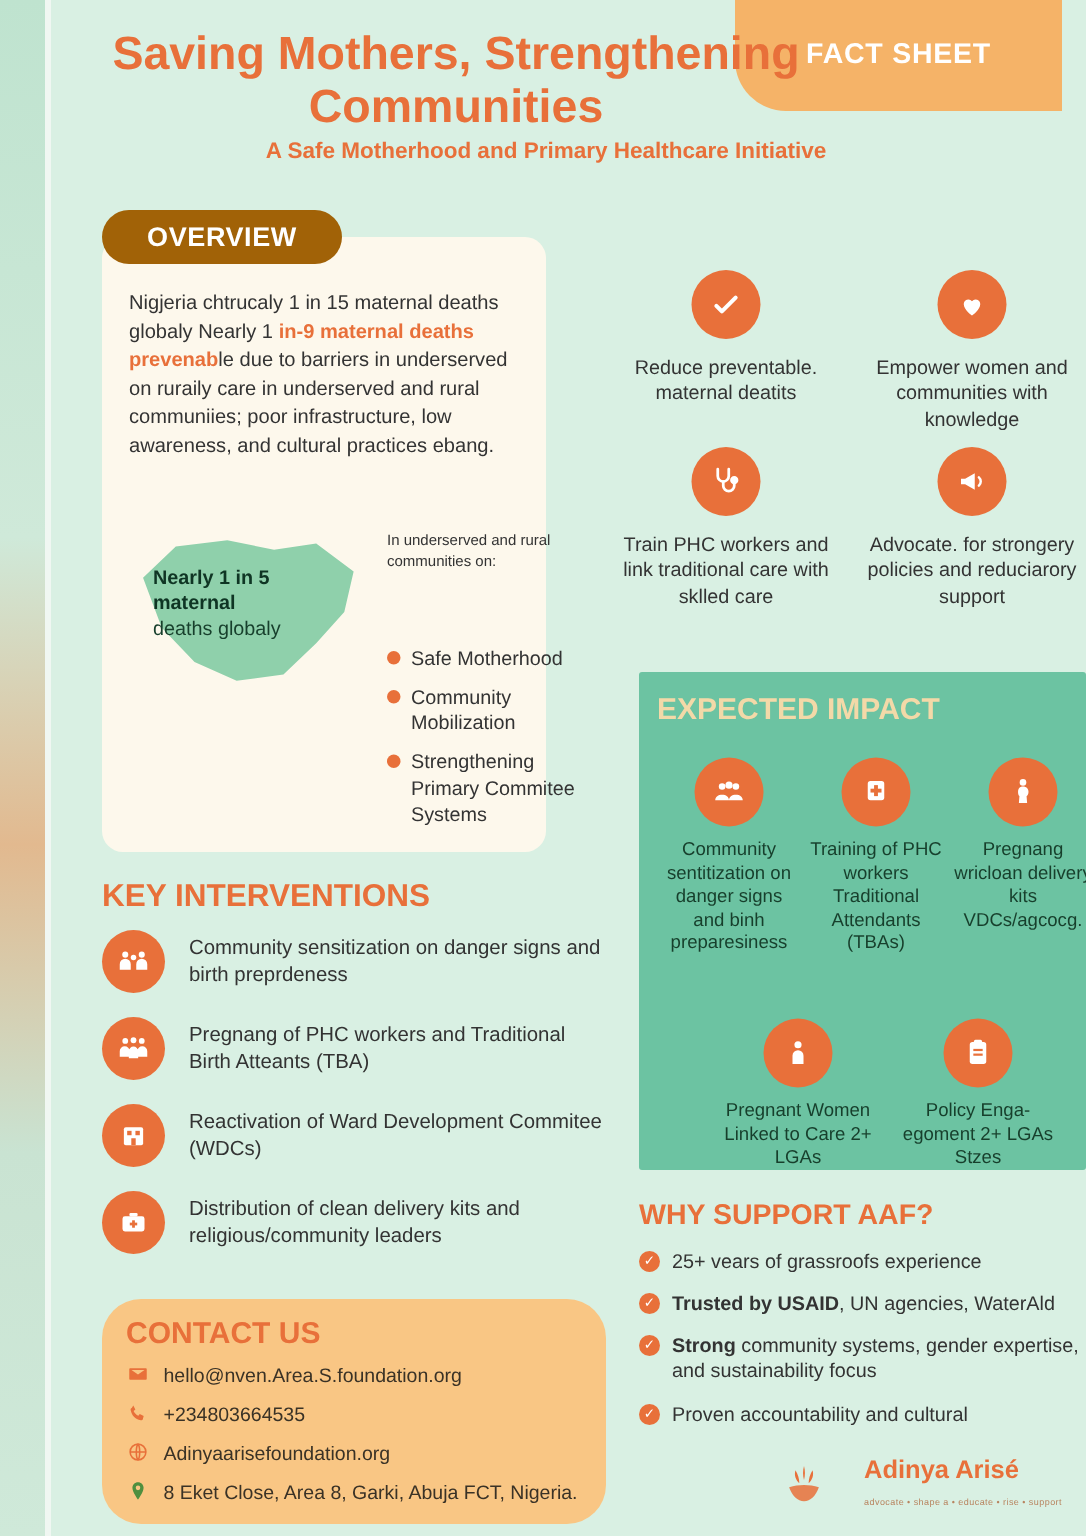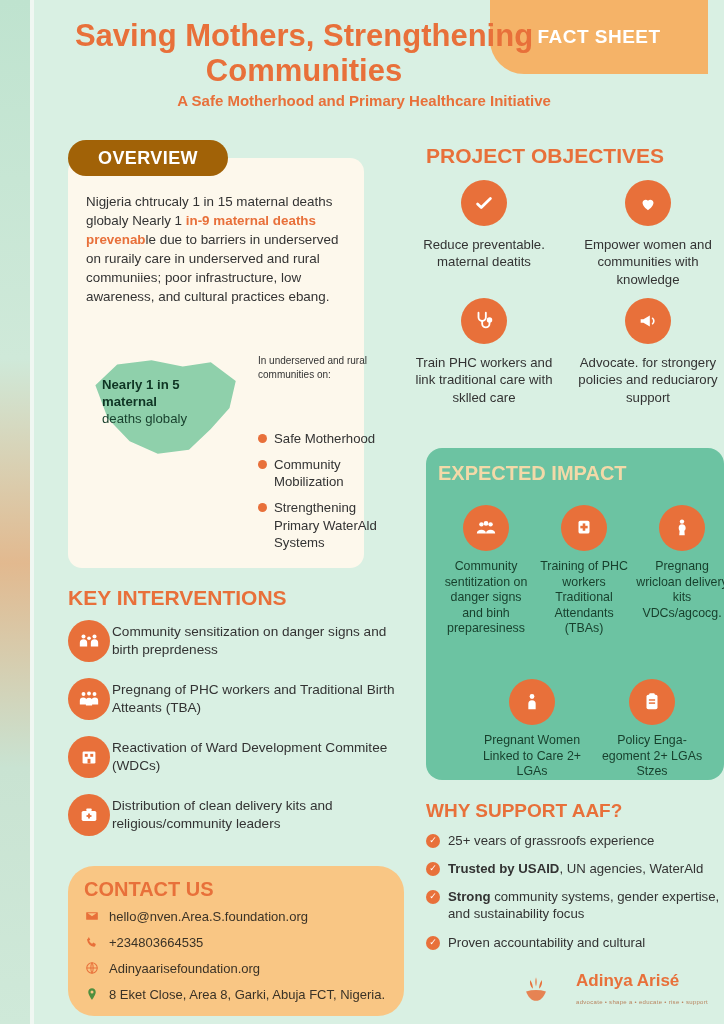--- a/index.html
+++ b/index.html
@@ -90,35 +90,35 @@
   .po-item .circ {
     width:46px; height:46px; border-radius:50%; background:#e8703a;
     margin:0 auto 10px auto; display:flex; align-items:center; justify-content:center;
     color:#fff;
   }
   .po-item .lbl { font-size:13.2px; color:#333; line-height:1.32; }
 
   
   .ei-card {
     position:absolute; left:392px; top:448px; width:298px; height:332px;
-    background:#6cc3a2; border-radius:16px; padding:14px 12px;
+    background:#6cc3a2; border-radius:2px; padding:14px 12px;
   }
   .ei-title { color:#f3d9a8; font-size:20px; font-weight:bold; margin-bottom:12px; }
   .ei-row { position:relative; height:0; }
   .ei-item { position:absolute; width:92px; text-align:center; }
   .ei-item .circ {
     width:46px; height:46px; border-radius:50%; background:#e8703a;
     margin:0 auto 8px auto; display:flex; align-items:center; justify-content:center; color:#fff;
   }
   .ei-item .lbl { font-size:12.4px; color:#173f2c; line-height:1.25; }
 
   
   .ki-title { position:absolute; left:34px; top:586px; color:#e8703a; font-size:21px; font-weight:bold; }
   .ki-list { position:absolute; left:34px; top:620px; width:336px; }
-  .ki-item { display:flex; gap:2px; margin-bottom:16px; align-items:flex-start; }
+  .ki-item { display:flex; gap:16px; margin-bottom:16px; align-items:flex-start; }
   .ki-item .circ {
     width:42px; height:42px; border-radius:50%; background:#e8703a; flex:0 0 42px;
     display:flex; align-items:center; justify-content:center; color:#fff;
   }
   .ki-item .lbl { font-size:13.6px; color:#333; line-height:1.33; padding-top:3px; }
 
   
   .ws-title { position:absolute; left:392px; top:800px; color:#e8703a; font-size:19px; font-weight:bold; }
   .ws-list { position:absolute; left:392px; top:832px; width:300px; }
   .ws-item { display:flex; gap:8px; margin-bottom:11px; font-size:13.2px; color:#333; line-height:1.3; }
@@ -179,26 +179,25 @@
         <div class="bullet">
           <span class="dot"></span>
           <span>Safe Motherhood</span>
         </div>
         <div class="bullet">
           <span class="dot"></span>
           <span>Community Mobilization</span>
         </div>
         <div class="bullet">
           <span class="dot"></span>
-          <span>Strengthening Primary WaterAld Systems</span>
-        </div>
-      </div>
-    </div>
-
-    <div class="po-title">PROJECT OBJECTIVES</div>
+          <span>Strengthening Primary Commitee Systems</span>
+        </div>
+      </div>
+    </div>
+
     <div class="po-grid">
 
       <div class="po-item" style="left:0; top:0;">
         <div class="circ">
           <svg width="22" height="22" viewBox="0 0 24 24" fill="none" stroke="#fff" stroke-width="3" stroke-linecap="round" stroke-linejoin="round">
               <path d="M5 13l4 4L19 7"></path>
             </svg>
         </div>
         <div class="lbl">Reduce preventable. maternal deatits</div>
       </div>

